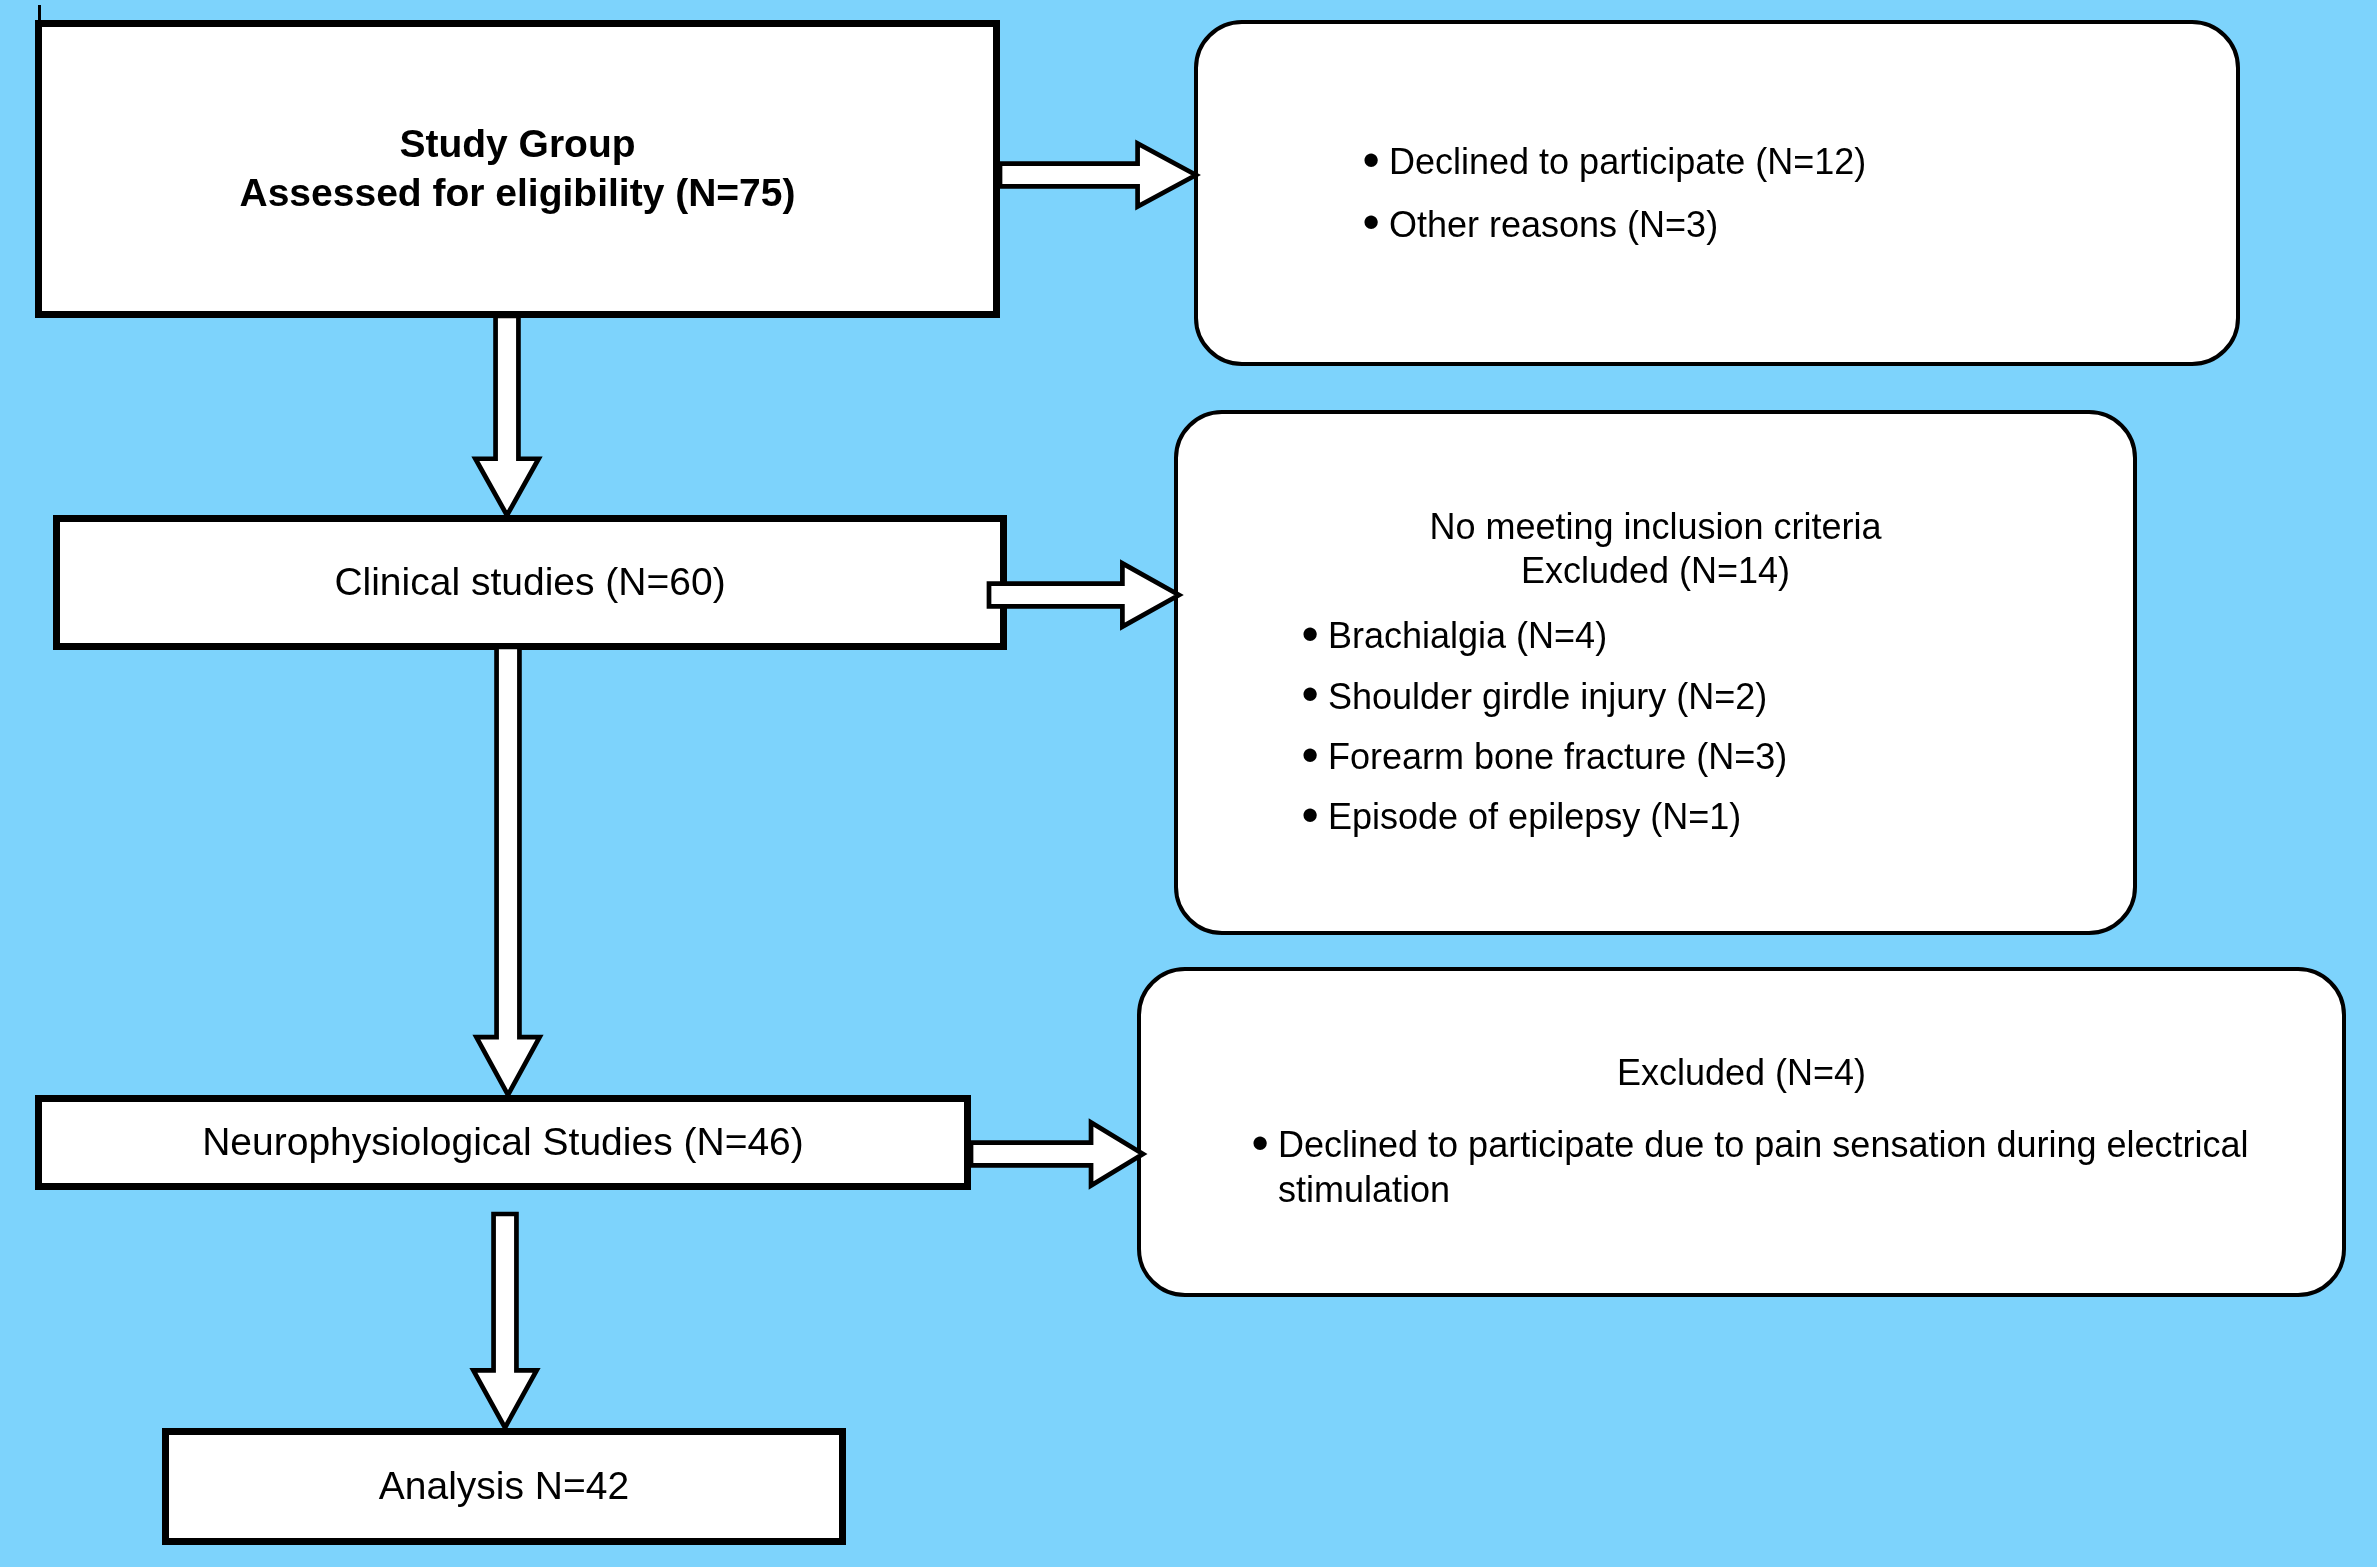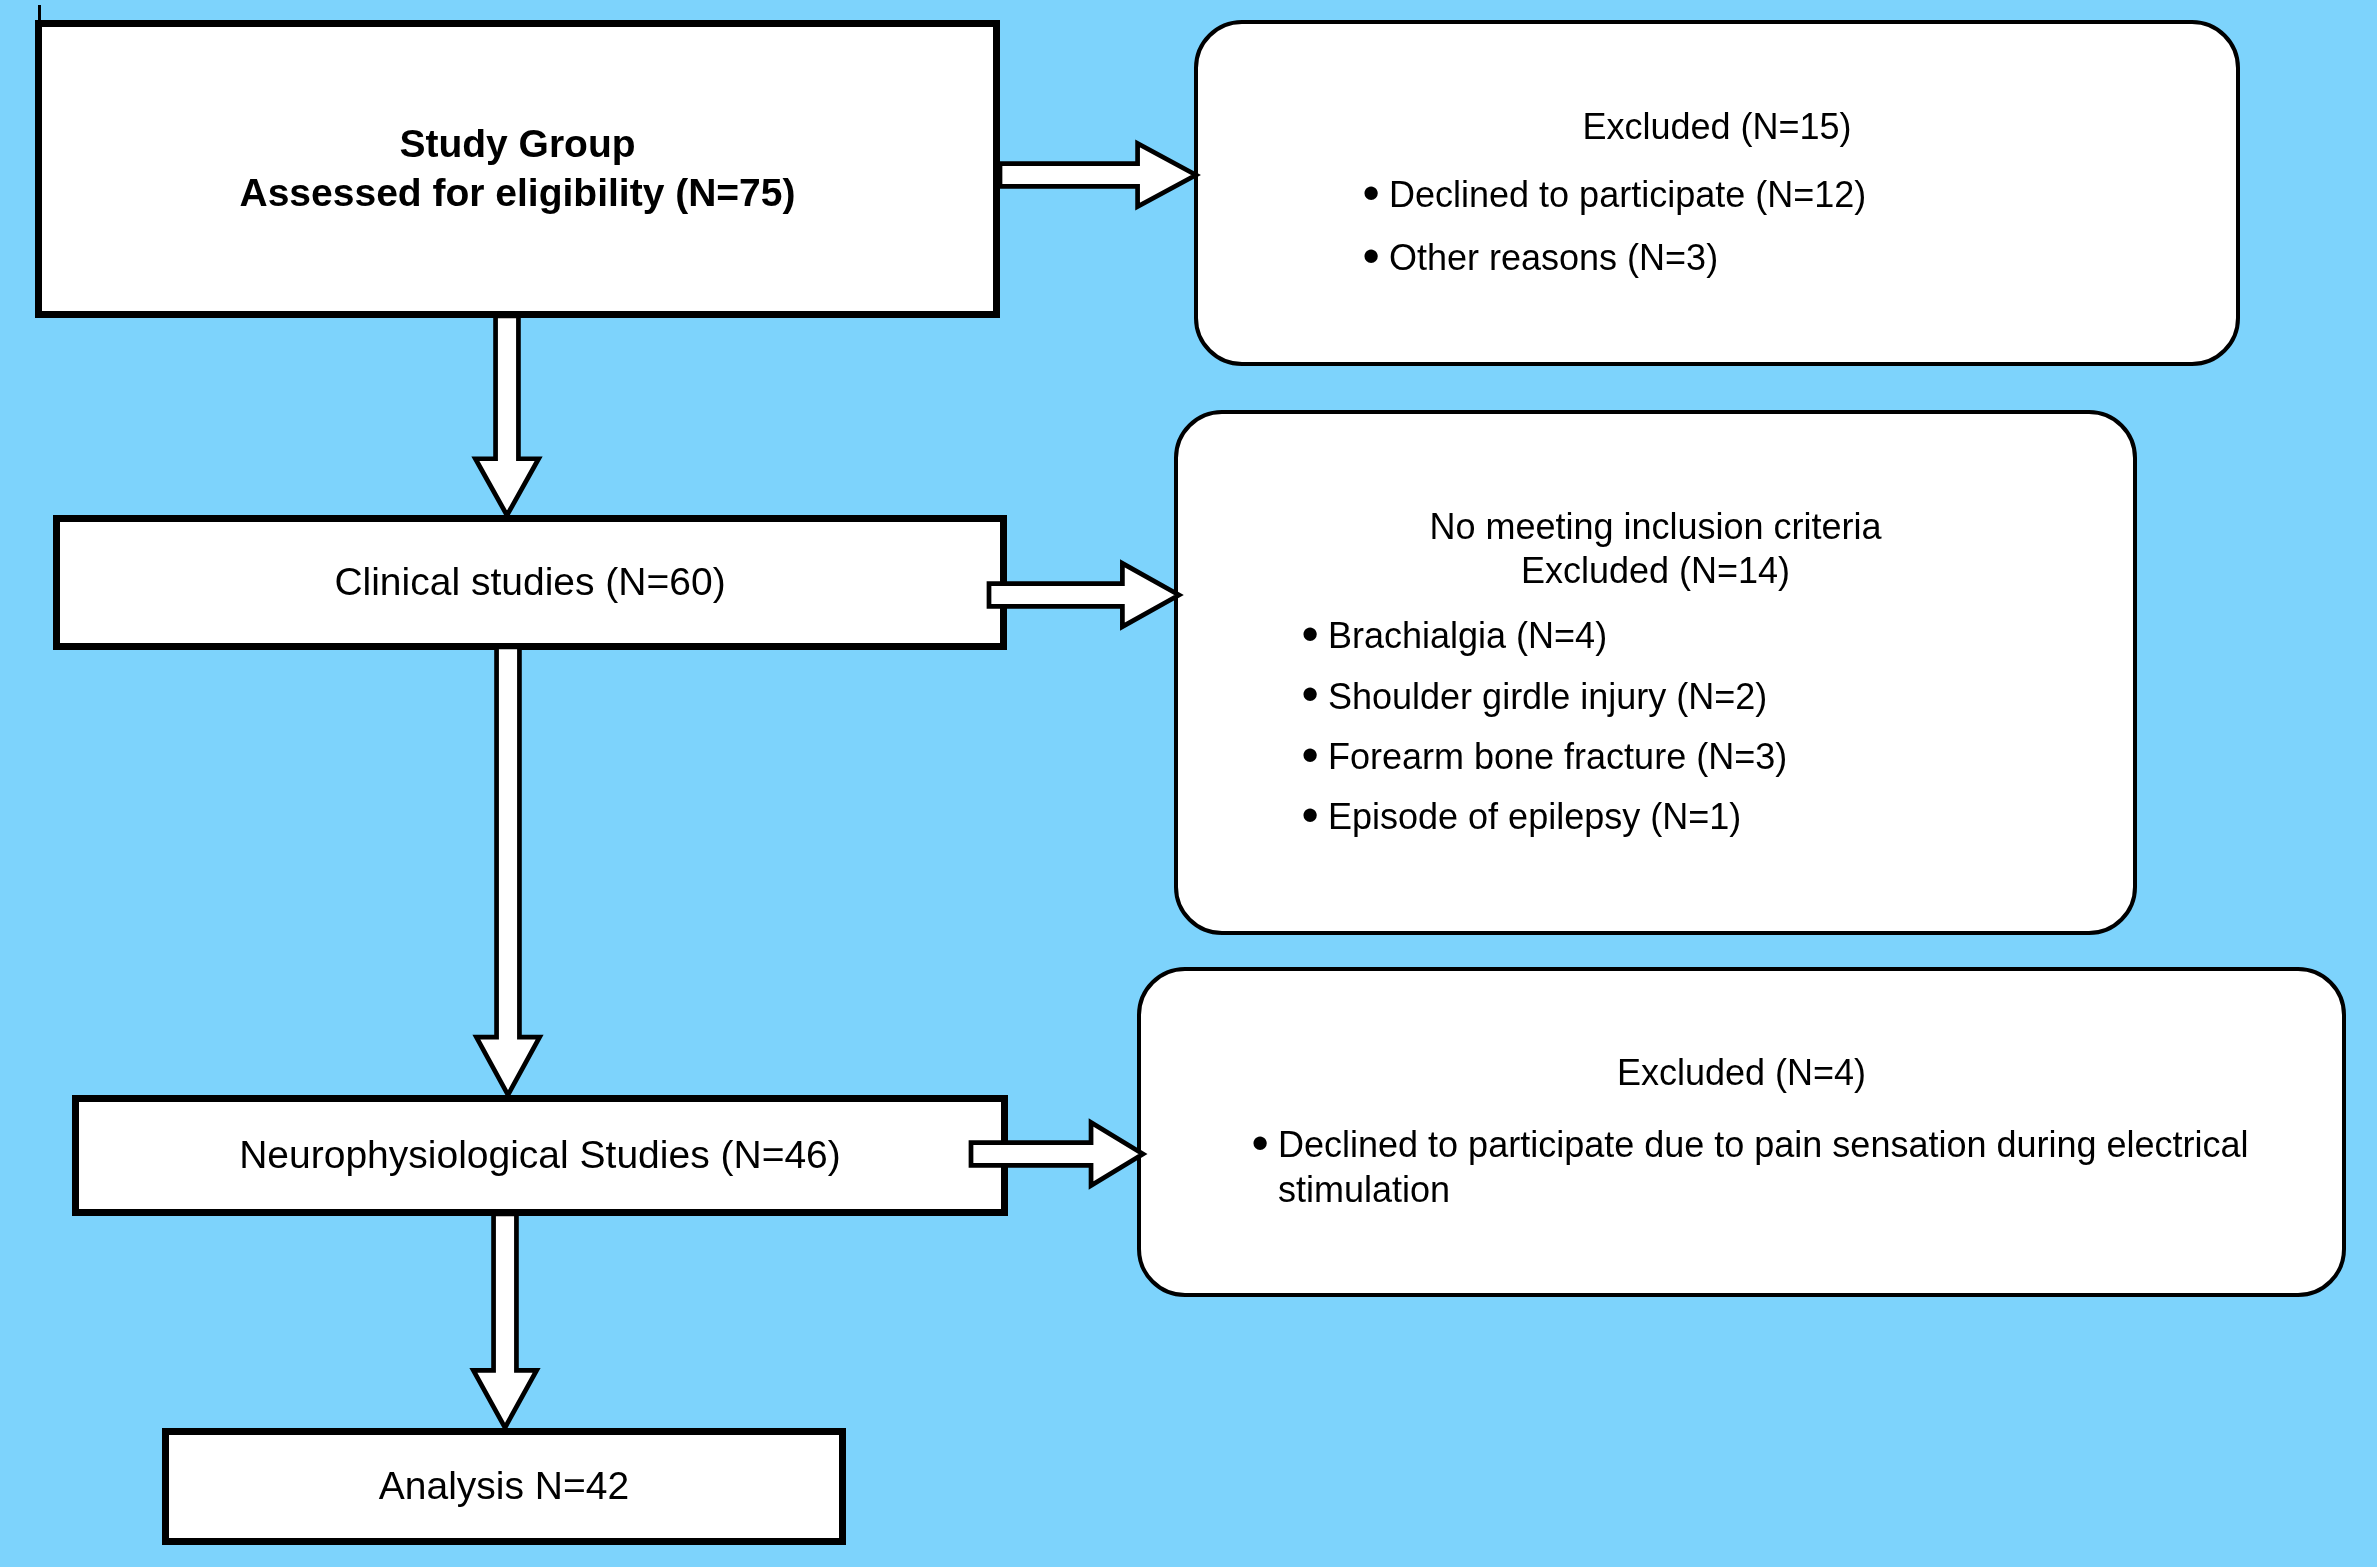--- a/index.html
+++ b/index.html
@@ -115,36 +115,33 @@
       <span class="line t-lg bold">Assessed for eligibility (N=75)</span>
     </span>
   </div>
 
   <div class="proc-box" style="left:35px; top:515px; width:954px; height:135px;margin-left:18px;">
     <span class="ptext">
       <span class="line t-lg">Clinical studies (N=60)</span>
     </span>
   </div>
 
-  <div class="proc-box" style="left:35px; top:1095px; width:936px; height:121px;margin-left:37px;">
+  <div class="proc-box" style="left:35px; top:1095px; width:936px; height:95px;">
     <span class="ptext">
       <span class="line t-lg">Neurophysiological Studies (N=46)</span>
     </span>
   </div>
 
   <div class="proc-box" style="left:162px; top:1428px; width:684px; height:117px;">
     <span class="ptext">
       <span class="line t-lg">Analysis N=42</span>
     </span>
   </div>
 
   <div class="round-box" style="left:1194px; top:20px; width:1046px; height:346px; padding:0 47px;">
-    <div class="rb-head t-md" style="margin-bottom:23px;">
-      <div>Excluded (N=15)</div>
-    </div>
     <ul class="rb-list t-md" style="margin-left:108px;">
       <li style="margin-bottom:17.5px;">
         <span class="rb-bullet">●</span>
         <span class="rb-item-text">Declined to participate (N=12)</span>
       </li>
       <li>
         <span class="rb-bullet">●</span>
         <span class="rb-item-text">Other reasons (N=3)</span>
       </li>
     </ul>

